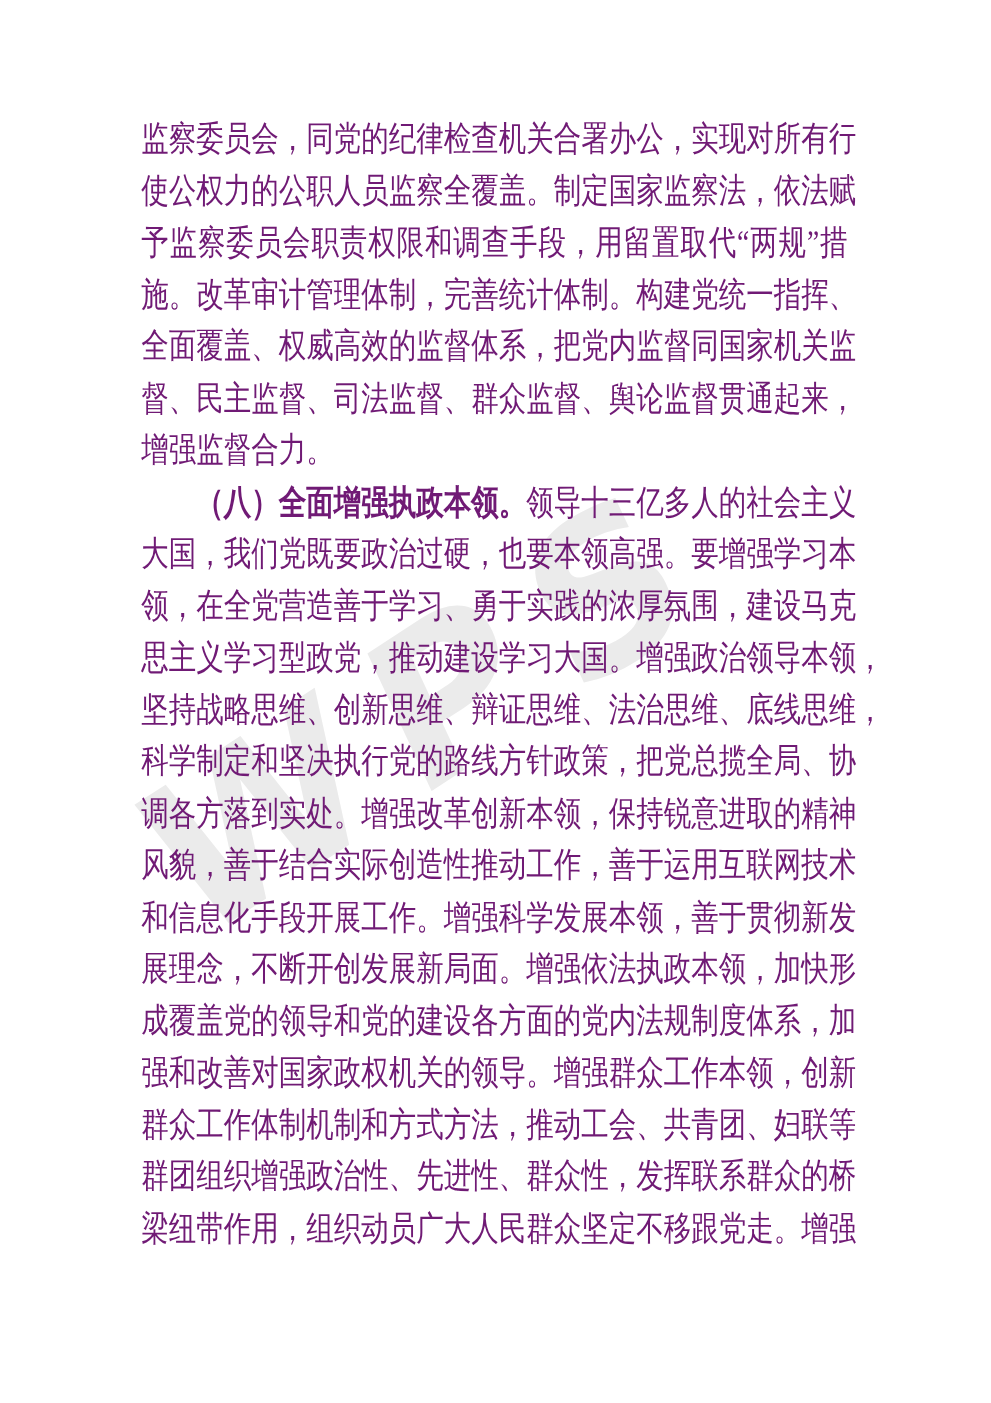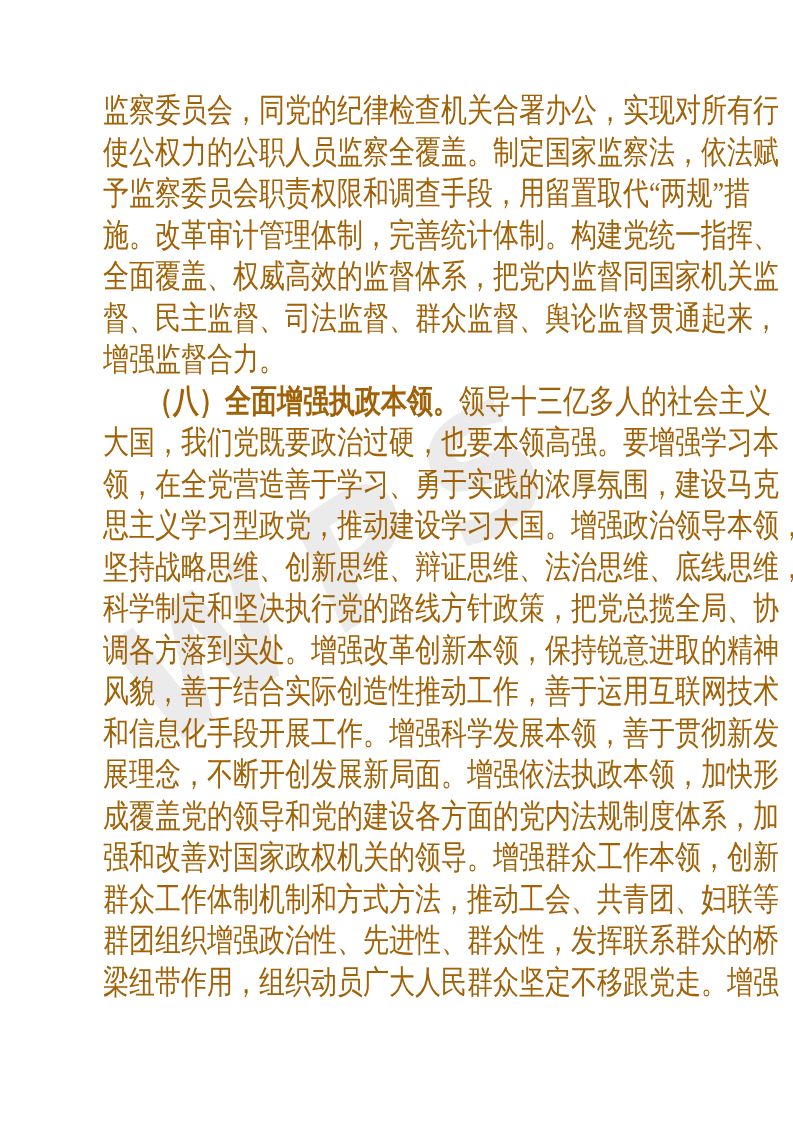--- a/index.html
+++ b/index.html
@@ -28,27 +28,27 @@
     font-weight: 700;
     font-size: 165px;
     letter-spacing: 30px;
     color: #ebebeb;
     user-select: none;
     pointer-events: none;
     z-index: 1;
   }
   .text-block {
     position: absolute;
-    left: 103px;
+    left: 113px;
     top: 90px;
     width: 565px;
     z-index: 2;
-    color: #a16207;
+    color: #701a75;
     font-family: "Liberation Serif", "DejaVu Serif", serif;
-    font-size: 26px;
+    font-size: 22px;
   }
   .line {
     margin: 0;
     padding: 0;
     height: 41.5px;
     line-height: 41.5px;
     white-space: nowrap;
     text-align: justify;
     text-align-last: justify;
     transform: scaleY(1.25);

